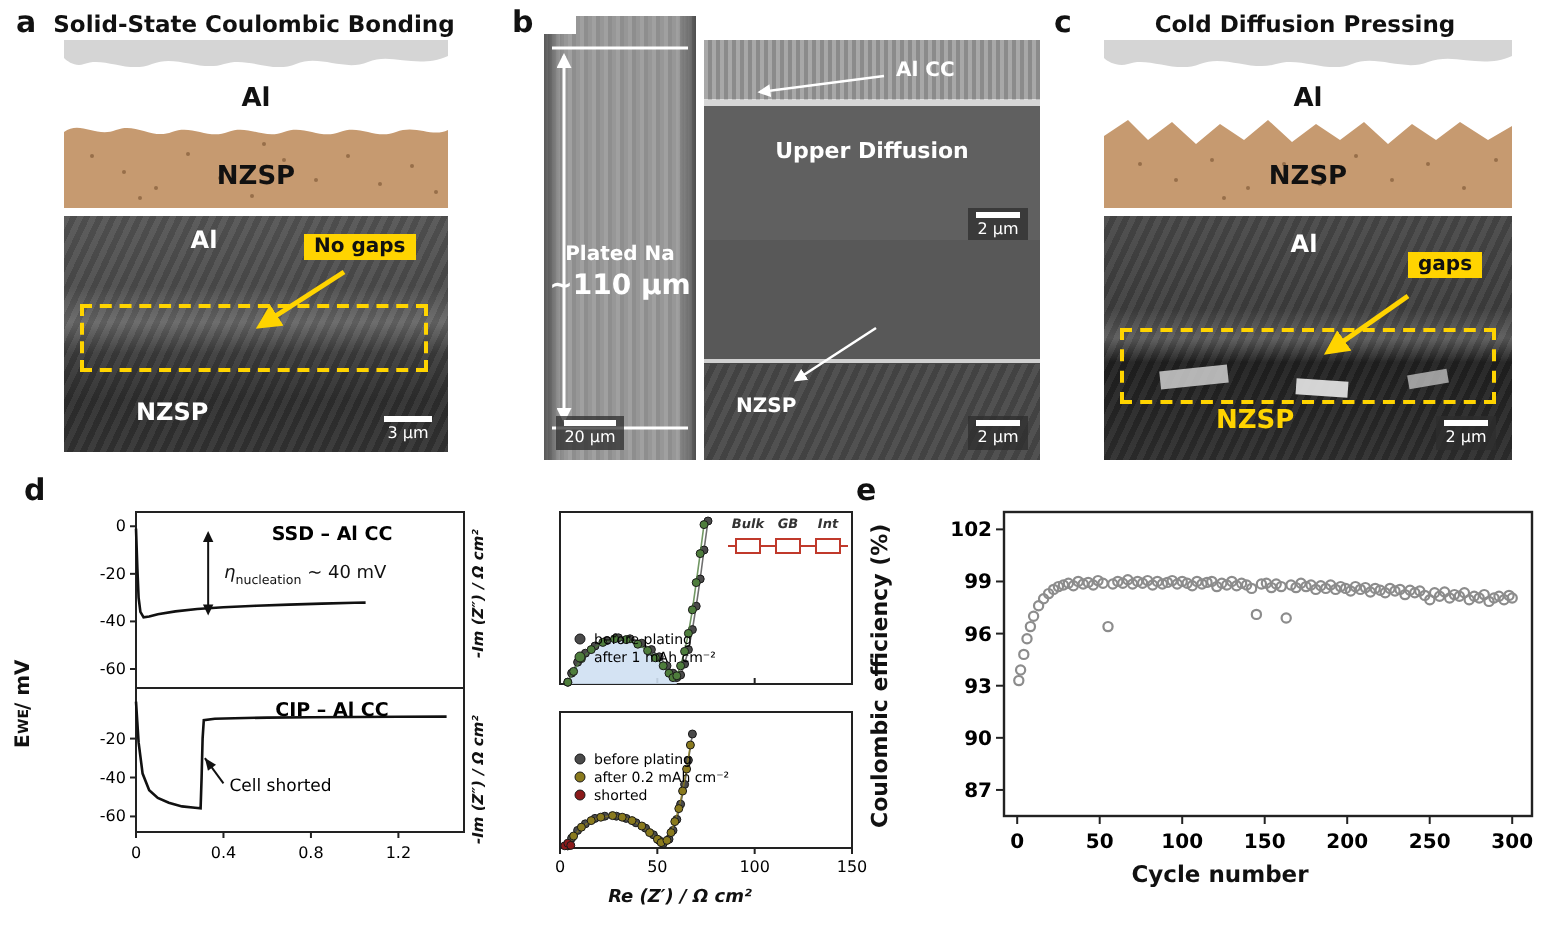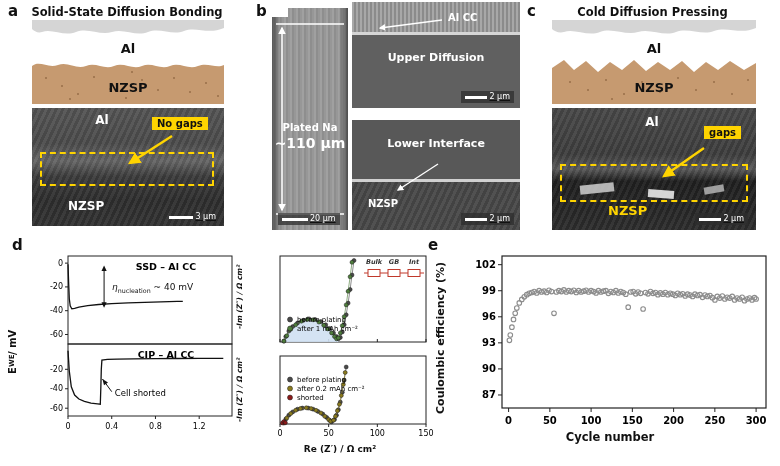--- a/index.html
+++ b/index.html
@@ -10,43 +10,43 @@
   .ptitle{position:absolute;font-weight:bold;font-size:11.5px;color:#111;text-align:center;}
   .schematic{position:absolute;background:#fff;}
   .schemtext{font-size:13px;font-weight:bold;fill:#111;text-anchor:middle;}
   .sem{position:absolute;overflow:hidden;}
   .ov{position:absolute;left:0;top:0;}
   .grain{position:absolute;inset:0;background:repeating-linear-gradient(115deg,rgba(255,255,255,.05) 0 3px,rgba(0,0,0,.08) 3px 6px);pointer-events:none;}
   .streaks{position:absolute;left:0;right:0;top:0;background:repeating-linear-gradient(90deg,rgba(255,255,255,.25) 0 2px,rgba(0,0,0,.18) 2px 4px);pointer-events:none;}
   .wlabel{position:absolute;color:#fff;font-weight:bold;line-height:1.1;}
   .callout{position:absolute;background:#ffd400;color:#111;font-weight:bold;font-size:10px;padding:1px 5px;white-space:nowrap;}
   .dashbox{position:absolute;border:2px dashed #ffd400;}
-  .scale{position:absolute;display:flex;flex-direction:row;align-items:center;gap:2px;text-decoration:underline;}
+  .scale{position:absolute;display:flex;flex-direction:column;align-items:center;gap:2px;}
   .scale .bar{height:3px;background:#fff;}
   .scale span{color:#fff;font-size:8px;line-height:1;white-space:nowrap;}
   .chip{background:rgba(45,45,45,.75);padding:2px 4px;}
   .rot{position:absolute;display:flex;align-items:center;justify-content:center;writing-mode:vertical-rl;transform:rotate(180deg);white-space:nowrap;}
   .vylabel{font-size:10px;font-weight:bold;}
   .nylabel{font-size:7.5px;font-weight:bold;font-style:italic;}
   .eylabel{font-size:11px;font-weight:bold;}
   .xlab{position:absolute;text-align:center;font-weight:bold;font-size:10px;}
-  .nxlab{font-size:9px;}
+  .nxlab{font-size:9px;font-style:italic;}
   .exlab{font-size:11.5px;text-align:center;}
   .eta{position:absolute;font-size:9px;color:#111;white-space:nowrap;}
   .eta i{font-style:italic;}
   sub{font-size:70%;}
   .patch{position:absolute;}
 </style>
 </head>
 <body>
 
 <div id="fig">
 
   <div class="tag" style="left:8px;top:2px">a</div>
-  <div class="ptitle" style="left:22px;top:5px;width:210px">Solid-State Diffusion Bonding</div>
+  <div class="ptitle" style="left:22px;top:5px;width:210px">Solid-State Coulombic Bonding</div>
 
   <svg class="schematic" style="left:32px;top:20px" width="192" height="84">
     <path d="M0,0 L192,0 L192,8 C176,15 164,6 152,11 C140,16 128,7 116,12 C104,17 92,8 80,12 C68,16 56,7 44,12 C32,17 20,8 10,12 C6,13.5 2,11 0,9 Z" fill="#d5d5d5"></path>
     <path d="M0,46 C8,40 16,49 26,45 C36,41 44,50 54,46 C64,42 72,50 82,46 C92,42 100,50 110,46 C120,42 128,50 138,46 C148,42 156,50 166,46 C176,42 184,49 192,45 L192,84 L0,84 Z" fill="#c69a70"></path>
     <g fill="rgba(80,45,15,.4)">
       <circle cx="14" cy="58" r="1"></circle>
         <circle cx="30" cy="66" r="1"></circle>
         <circle cx="46" cy="74" r="1"></circle>
         <circle cx="62" cy="57" r="1"></circle>
         <circle cx="78" cy="69" r="1"></circle>
@@ -99,21 +99,21 @@
       <line x1="10" y1="20" x2="10" y2="202" stroke="#fff" stroke-width="1.5" marker-start="url(#m-wl)" marker-end="url(#m-wl)"></line>
     </svg>
     <div class="wlabel" style="left:0;right:0;top:114px;text-align:center;font-size:10px">Plated Na</div>
     <div class="wlabel" style="left:0;right:0;top:128px;text-align:center;font-size:14px">~110 μm</div>
     <div class="scale chip" style="left:6px;bottom:5px">
       <div class="bar" style="width:26px"></div>
       <span>20 μm</span>
     </div>
   </div>
 
-  <div class="sem" style="left:352px;top:2px;width:168px;height:106px;background:linear-gradient(180deg,#9a9a9a 0 28%,#d6d6d6 28% 31%,#606060 31% 100%)">
+  <div class="sem" style="left:352px;top:20px;width:168px;height:106px;background:linear-gradient(180deg,#9a9a9a 0 28%,#d6d6d6 28% 31%,#606060 31% 100%)">
     <div class="streaks" style="height:28%;opacity:.55"></div>
     <svg class="ov" width="168" height="106">
       <defs>
           <marker id="m-wu" viewBox="0 0 10 10" refX="8" refY="5" markerWidth="5" markerHeight="5" orient="auto">
             <path d="M0,0 L10,5 L0,10 Z" fill="#fff"></path>
           </marker>
         </defs>
       <line x1="90" y1="18" x2="28" y2="26" stroke="#fff" stroke-width="1.3" marker-end="url(#m-wu)"></line>
     </svg>
     <div class="wlabel" style="left:96px;top:10px;font-size:10px">Al CC</div>
@@ -127,21 +127,20 @@
   <div class="sem" style="left:352px;top:120px;width:168px;height:110px;background:linear-gradient(180deg,#585858 0 54%,#d0d0d0 54% 56%,#484848 56% 100%)">
     <div class="grain" style="top:56%"></div>
     <svg class="ov" width="168" height="110">
       <defs>
           <marker id="m-wd" viewBox="0 0 10 10" refX="8" refY="5" markerWidth="5" markerHeight="5" orient="auto">
             <path d="M0,0 L10,5 L0,10 Z" fill="#fff"></path>
           </marker>
         </defs>
       <line x1="86" y1="44" x2="46" y2="70" stroke="#fff" stroke-width="1.3" marker-end="url(#m-wd)"></line>
     </svg>
-    <div class="wlabel" style="left:0;right:0;top:18px;text-align:center;font-size:11px">Lower Interface</div>
     <div class="wlabel" style="left:16px;top:78px;font-size:10px">NZSP</div>
     <div class="scale chip" style="right:6px;bottom:5px">
       <div class="bar" style="width:22px"></div>
       <span>2 μm</span>
     </div>
   </div>
 
   <div class="tag" style="left:527px;top:2px">c</div>
   <div class="ptitle" style="left:545px;top:5px;width:215px">Cold Diffusion Pressing</div>
 

